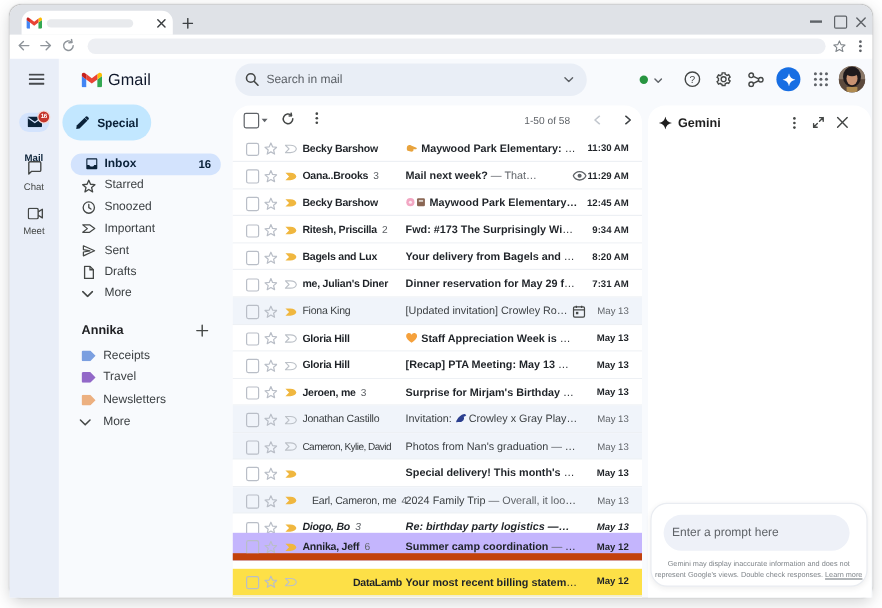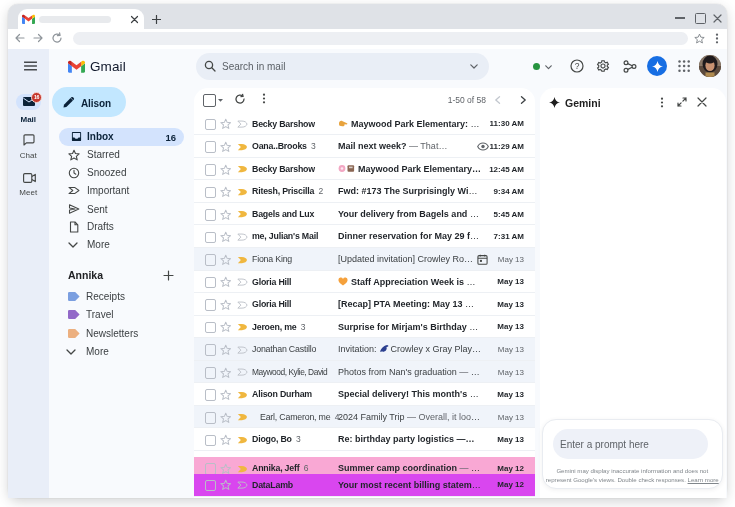--- a/index.html
+++ b/index.html
@@ -153,21 +153,21 @@
         <rect x="6.5" y="17.5" width="9" height="4.5" fill="#b08b51"></rect>
       </svg>
     </div>
     <div style="position:absolute;left:52px;top:87px;width:74px;height:30px;background:#c2e7ff;border-radius:15px;"></div>
     <div style="position:absolute;left:62px;top:95.5px;width:13px;height:13px;">
       <svg width="13" height="13" viewBox="0 0 12 12">
         <path d="M1.8 8 L7.9 1.9 L10.1 4.1 L4 10.2 L1.4 10.6 Z" fill="#0b2239"></path>
         <path d="M8.6 1.2 a1.15 1.15 0 0 1 1.6 0 l0.6 0.6 a1.15 1.15 0 0 1 0 1.6 l-0.5 0.5 L8.1 1.7 Z" fill="#0b2239"></path>
       </svg>
     </div>
-    <div style="position:absolute;left:81px;top:97.5px;font-size:10px;font-weight:700;color:#0b2239;letter-spacing:-0.1px;">Alison</div>
+    <div style="position:absolute;left:81px;top:97.5px;font-size:10px;font-weight:700;color:#0b2239;letter-spacing:-0.1px;">Special</div>
     <div style="position:absolute;left:59px;top:127.6px;width:125px;height:18px;background:#d3e3fd;border-radius:9px;"></div>
     <div style="position:absolute;left:70.5px;top:131px;width:11px;height:11px;">
       <svg width="11" height="11" viewBox="0 0 12 12">
         <path fill="#0b2239" d="M10 1H2C1.45 1 1 1.45 1 2v8c0 .55.45 1 1 1h8c.55 0 1-.45 1-1V2c0-.55-.45-1-1-1zm0 6H8.2c-.3.9-1.17 1.5-2.2 1.5S4.1 7.9 3.8 7H2V2.2h8V7z"></path>
       </svg>
     </div>
     <div style="position:absolute;left:87px;top:131px;font-size:10px;font-weight:700;color:#0b2239;">Inbox</div>
     <div style="position:absolute;left:160px;top:131.5px;width:16px;font-size:9.5px;font-weight:700;color:#0b2239;text-align:right;">16</div>
     <div style="position:absolute;left:68px;top:148.7px;width:12px;height:12px;">
       <svg width="12" height="12" viewBox="0 0 12 12">
@@ -238,21 +238,21 @@
     </div>
     <div style="position:absolute;left:86px;top:345.5px;font-size:10px;color:#3c4043;">More</div>
     <div style="position:absolute;left:15.5px;top:93.5px;width:25.5px;height:16px;background:#d3e3fd;border-radius:8px;"></div>
     <div style="position:absolute;left:22.5px;top:97px;width:12px;height:9px;">
       <svg width="12" height="9" viewBox="0 0 12 9">
         <path fill="#0b2239" d="M1 0 h10 a1 1 0 0 1 1 1 v7 a1 1 0 0 1 -1 1 h-10 a1 1 0 0 1 -1 -1 v-7 a1 1 0 0 1 1 -1 z M6 5.2 L0.6 1.6 h10.8 Z"></path>
         <path d="M0.4 1.2 L6 5 L11.6 1.2" stroke="#d3e3fd" stroke-width="1" fill="none"></path>
       </svg>
     </div>
     <div style="position:absolute;left:31px;top:91.5px;width:9px;height:9px;background:#c5362c;border:1px solid #f6d9d4;border-radius:50%;display:flex;align-items:center;justify-content:center;font-size:5.2px;font-weight:700;color:#fff;letter-spacing:-0.3px;">16</div>
-    <div style="position:absolute;left:8px;top:115px;width:40.5px;height:9px;font-size:8px;font-weight:700;color:#0b2239;text-align:center;">Mail</div>
+    <div style="position:absolute;left:8px;top:127px;width:40.5px;height:9px;font-size:8px;font-weight:700;color:#0b2239;text-align:center;">Mail</div>
     <div style="position:absolute;left:22.5px;top:134px;width:12px;height:12px;">
       <svg width="12" height="12" viewBox="0 0 12 12">
         <path d="M1 1.8 a1 1 0 0 1 1 -1 h8 a1 1 0 0 1 1 1 v6 a1 1 0 0 1 -1 1 H3.4 L1 11 Z" fill="none" stroke="#444746" stroke-width="1.15" stroke-linejoin="round"></path>
       </svg>
     </div>
     <div style="position:absolute;left:8px;top:150.5px;width:40.5px;height:9px;font-size:8px;color:#444746;text-align:center;">Chat</div>
     <div style="position:absolute;left:22.5px;top:172.5px;width:13px;height:10px;">
       <svg width="13" height="10" viewBox="0 0 13 10">
         <rect x="0.6" y="0.6" width="8.2" height="8.8" rx="1.2" fill="none" stroke="#444746" stroke-width="1.15"></rect>
         <path d="M8.8 3.6 L12.3 1.4 V8.6 L8.8 6.4" fill="none" stroke="#444746" stroke-width="1.15" stroke-linejoin="round"></path>
@@ -272,21 +272,21 @@
         <path d="M8.5 0.9 L9 3.4 L6.5 3.7" stroke="#444746" stroke-width="1.25" fill="none" stroke-linejoin="round"></path>
       </svg>
     </div>
     <div style="position:absolute;left:262px;top:93px;width:4px;height:11px;">
       <svg width="4" height="11" viewBox="0 0 4 11">
         <circle cx="2" cy="1.7" r="1.1" fill="#444746"></circle>
         <circle cx="2" cy="5.5" r="1.1" fill="#444746"></circle>
         <circle cx="2" cy="9.3" r="1.1" fill="#444746"></circle>
       </svg>
     </div>
-    <div style="position:absolute;left:426px;top:94.5px;width:60px;font-size:8.5px;color:#5f6368;text-align:right;">1-50 of 58</div>
+    <div style="position:absolute;left:426px;top:94.5px;width:60px;font-size:8.5px;color:#5f6368;text-align:center;">1-50 of 58</div>
     <div style="position:absolute;left:494px;top:95.5px;width:7px;height:8px;">
       <svg width="7" height="8" viewBox="0 0 7 8">
         <path d="M5.5 0.8 L1.8 4 L5.5 7.2" stroke="#c2c7ce" stroke-width="1.3" fill="none" stroke-linecap="round" stroke-linejoin="round"></path>
       </svg>
     </div>
     <div style="position:absolute;left:520px;top:95.5px;width:7px;height:8px;">
       <svg width="7" height="8" viewBox="0 0 7 8">
         <path d="M1.5 0.8 L5.2 4 L1.5 7.2" stroke="#3c4043" stroke-width="1.3" fill="none" stroke-linecap="round" stroke-linejoin="round"></path>
       </svg>
     </div>
@@ -374,35 +374,35 @@
           <path d="M6 1.2 L7.45 4.55 L11.1 4.9 L8.35 7.3 L9.2 10.85 L6 8.95 L2.8 10.85 L3.65 7.3 L0.9 4.9 L4.55 4.55 Z" fill="none" stroke="#b9bec7" stroke-width="1.05" stroke-linejoin="round"></path>
         </svg>
       </div>
       <div style="position:absolute;left:43px;top:6.6px;width:11px;height:10px;">
         <svg width="11" height="10.2" viewBox="0 0 13 12">
           <path d="M1 2.4 H5.8 C9.3 2.4 11.3 4 11.8 6 C11.3 8 9.3 9.6 5.8 9.6 H1 L4.6 6 Z" fill="#f0b73f"></path>
         </svg>
       </div>
       <div style="position:absolute;left:58px;top:0px;width:83px;height:22.55px;line-height:22.55px;font-size:8.8px;letter-spacing:-0.2px;font-weight:700;color:#1f2328;overflow:hidden;white-space:nowrap;">Bagels and Lux</div>
       <div style="position:absolute;left:144px;top:0px;width:144px;height:22.55px;line-height:22.55px;font-size:9px;color:#1f2328;overflow:hidden;white-space:nowrap;text-overflow:ellipsis;"><b>Your delivery from Bagels and Lux…</b></div>
-      <div style="position:absolute;right:10.5px;top:0;height:22.55px;display:flex;align-items:center;font-size:8px;font-weight:700;color:#1f2328;">5:45 AM</div>
+      <div style="position:absolute;right:10.5px;top:0;height:22.55px;display:flex;align-items:center;font-size:8px;font-weight:700;color:#1f2328;">8:20 AM</div>
     </div>
     <div style="position:absolute;left:194px;top:225.45px;width:340.5px;height:22.55px;background:#fff;border-bottom:1px solid #edf0f4;box-sizing:border-box;overflow:hidden;">
       <div style="position:absolute;left:10.8px;top:6.2px;width:9.6px;height:9.6px;border:1.25px solid #b9bec7;border-radius:2px;"></div>
       <div style="position:absolute;left:25.5px;top:5.8px;width:11.5px;height:11.5px;">
         <svg width="11.5" height="11.5" viewBox="0 0 12 12">
           <path d="M6 1.2 L7.45 4.55 L11.1 4.9 L8.35 7.3 L9.2 10.85 L6 8.95 L2.8 10.85 L3.65 7.3 L0.9 4.9 L4.55 4.55 Z" fill="none" stroke="#b9bec7" stroke-width="1.05" stroke-linejoin="round"></path>
         </svg>
       </div>
       <div style="position:absolute;left:43px;top:6.6px;width:11px;height:10px;">
         <svg width="11" height="10.2" viewBox="0 0 13 12">
           <path d="M1 2.4 H5.8 C9.3 2.4 11.3 4 11.8 6 C11.3 8 9.3 9.6 5.8 9.6 H1 L4.6 6 Z" fill="none" stroke="#bcc1c8" stroke-width="1.1" stroke-linejoin="round"></path>
         </svg>
       </div>
-      <div style="position:absolute;left:58px;top:0px;width:83px;height:22.55px;line-height:22.55px;font-size:8.8px;letter-spacing:-0.2px;font-weight:700;color:#1f2328;overflow:hidden;white-space:nowrap;">me, Julian's Mail</div>
+      <div style="position:absolute;left:58px;top:0px;width:83px;height:22.55px;line-height:22.55px;font-size:8.8px;letter-spacing:-0.2px;font-weight:700;color:#1f2328;overflow:hidden;white-space:nowrap;">me, Julian's Diner</div>
       <div style="position:absolute;left:144px;top:0px;width:144px;height:22.55px;line-height:22.55px;font-size:9px;color:#1f2328;overflow:hidden;white-space:nowrap;text-overflow:ellipsis;"><b>Dinner reservation for May 29 for 8…</b></div>
       <div style="position:absolute;right:10.5px;top:0;height:22.55px;display:flex;align-items:center;font-size:8px;font-weight:700;color:#1f2328;">7:31 AM</div>
     </div>
     <div style="position:absolute;left:194px;top:248.0px;width:340.5px;height:22.55px;background:#f0f4fa;border-bottom:1px solid #edf0f4;box-sizing:border-box;overflow:hidden;">
       <div style="position:absolute;left:10.8px;top:6.2px;width:9.6px;height:9.6px;border:1.25px solid #b9bec7;border-radius:2px;"></div>
       <div style="position:absolute;left:25.5px;top:5.8px;width:11.5px;height:11.5px;">
         <svg width="11.5" height="11.5" viewBox="0 0 12 12">
           <path d="M6 1.2 L7.45 4.55 L11.1 4.9 L8.35 7.3 L9.2 10.85 L6 8.95 L2.8 10.85 L3.65 7.3 L0.9 4.9 L4.55 4.55 Z" fill="none" stroke="#b9bec7" stroke-width="1.05" stroke-linejoin="round"></path>
         </svg>
       </div>
@@ -495,89 +495,88 @@
       <div style="position:absolute;left:25.5px;top:5.8px;width:11.5px;height:11.5px;">
         <svg width="11.5" height="11.5" viewBox="0 0 12 12">
           <path d="M6 1.2 L7.45 4.55 L11.1 4.9 L8.35 7.3 L9.2 10.85 L6 8.95 L2.8 10.85 L3.65 7.3 L0.9 4.9 L4.55 4.55 Z" fill="none" stroke="#b9bec7" stroke-width="1.05" stroke-linejoin="round"></path>
         </svg>
       </div>
       <div style="position:absolute;left:43px;top:6.6px;width:11px;height:10px;">
         <svg width="11" height="10.2" viewBox="0 0 13 12">
           <path d="M1 2.4 H5.8 C9.3 2.4 11.3 4 11.8 6 C11.3 8 9.3 9.6 5.8 9.6 H1 L4.6 6 Z" fill="none" stroke="#bcc1c8" stroke-width="1.1" stroke-linejoin="round"></path>
         </svg>
       </div>
-      <div style="position:absolute;left:58px;top:0px;width:83px;height:22.55px;line-height:22.55px;font-size:8.8px;letter-spacing:-0.2px;font-weight:400;color:#3c4043;overflow:hidden;white-space:nowrap;"><span style="font-size:8.4px;letter-spacing:-0.45px">Maywood, Kylie, David</span></div>
+      <div style="position:absolute;left:58px;top:0px;width:83px;height:22.55px;line-height:22.55px;font-size:8.8px;letter-spacing:-0.2px;font-weight:400;color:#3c4043;overflow:hidden;white-space:nowrap;"><span style="font-size:8.4px;letter-spacing:-0.45px">Cameron, Kylie, David</span></div>
       <div style="position:absolute;left:144px;top:0px;width:144px;height:22.55px;line-height:22.55px;font-size:9px;color:#3c4043;overflow:hidden;white-space:nowrap;text-overflow:ellipsis;">Photos from Nan's graduation <span class="pv">— Thes…</span></div>
       <div style="position:absolute;right:10.5px;top:0;height:22.55px;display:flex;align-items:center;font-size:8px;font-weight:400;color:#5f6368;">May 13</div>
     </div>
     <div style="position:absolute;left:194px;top:383.3px;width:340.5px;height:22.55px;background:#fff;border-bottom:1px solid #edf0f4;box-sizing:border-box;overflow:hidden;">
       <div style="position:absolute;left:10.8px;top:6.2px;width:9.6px;height:9.6px;border:1.25px solid #b9bec7;border-radius:2px;"></div>
       <div style="position:absolute;left:25.5px;top:5.8px;width:11.5px;height:11.5px;">
         <svg width="11.5" height="11.5" viewBox="0 0 12 12">
           <path d="M6 1.2 L7.45 4.55 L11.1 4.9 L8.35 7.3 L9.2 10.85 L6 8.95 L2.8 10.85 L3.65 7.3 L0.9 4.9 L4.55 4.55 Z" fill="none" stroke="#b9bec7" stroke-width="1.05" stroke-linejoin="round"></path>
         </svg>
       </div>
       <div style="position:absolute;left:43px;top:6.6px;width:11px;height:10px;">
         <svg width="11" height="10.2" viewBox="0 0 13 12">
           <path d="M1 2.4 H5.8 C9.3 2.4 11.3 4 11.8 6 C11.3 8 9.3 9.6 5.8 9.6 H1 L4.6 6 Z" fill="#f0b73f"></path>
         </svg>
       </div>
-      <div style="position:absolute;left:58px;top:0px;width:83px;height:22.55px;line-height:22.55px;font-size:8.8px;letter-spacing:-0.2px;font-weight:700;color:#1f2328;overflow:hidden;white-space:nowrap;">Alison Durham</div>
       <div style="position:absolute;left:144px;top:0px;width:144px;height:22.55px;line-height:22.55px;font-size:9px;color:#1f2328;overflow:hidden;white-space:nowrap;text-overflow:ellipsis;"><b>Special delivery! This month's receip…</b></div>
       <div style="position:absolute;right:10.5px;top:0;height:22.55px;display:flex;align-items:center;font-size:8px;font-weight:700;color:#1f2328;">May 13</div>
     </div>
     <div style="position:absolute;left:194px;top:405.85px;width:340.5px;height:22.55px;background:#f0f4fa;border-bottom:1px solid #edf0f4;box-sizing:border-box;overflow:hidden;">
       <div style="position:absolute;left:10.8px;top:6.2px;width:9.6px;height:9.6px;border:1.25px solid #b9bec7;border-radius:2px;"></div>
       <div style="position:absolute;left:25.5px;top:5.8px;width:11.5px;height:11.5px;">
         <svg width="11.5" height="11.5" viewBox="0 0 12 12">
           <path d="M6 1.2 L7.45 4.55 L11.1 4.9 L8.35 7.3 L9.2 10.85 L6 8.95 L2.8 10.85 L3.65 7.3 L0.9 4.9 L4.55 4.55 Z" fill="none" stroke="#b9bec7" stroke-width="1.05" stroke-linejoin="round"></path>
         </svg>
       </div>
       <div style="position:absolute;left:43px;top:6.6px;width:11px;height:10px;">
         <svg width="11" height="10.2" viewBox="0 0 13 12">
           <path d="M1 2.4 H5.8 C9.3 2.4 11.3 4 11.8 6 C11.3 8 9.3 9.6 5.8 9.6 H1 L4.6 6 Z" fill="#f0b73f"></path>
         </svg>
       </div>
       <div style="position:absolute;left:66px;top:0px;width:83px;height:37px;line-height:22.55px;font-size:8.8px;letter-spacing:-0.2px;font-weight:400;color:#3c4043;overflow:hidden;white-space:nowrap;">Earl, Cameron, me <span class="ct">4</span></div>
       <div style="position:absolute;left:144px;top:0px;width:144px;height:22.55px;line-height:22.55px;font-size:9px;color:#3c4043;overflow:hidden;white-space:nowrap;text-overflow:ellipsis;">2024 Family Trip <span class="pv">— Overall, it looks gr…</span></div>
       <div style="position:absolute;right:10.5px;top:0;height:22.55px;display:flex;align-items:center;font-size:8px;font-weight:400;color:#5f6368;">May 13</div>
     </div>
-    <div style="position:absolute;left:194px;top:428.4px;width:340.5px;height:22.55px;background:#fff;border-bottom:1px solid #edf0f4;box-sizing:border-box;overflow:hidden;">
+    <div style="position:absolute;left:194px;top:428.4px;width:340.5px;height:22.55px;background:#fff;border-bottom:1px solid #edf0f4;box-sizing:border-box;overflow:hidden;font-style:italic;">
       <div style="position:absolute;left:10.8px;top:6.2px;width:9.6px;height:9.6px;border:1.25px solid #b9bec7;border-radius:2px;"></div>
       <div style="position:absolute;left:25.5px;top:5.8px;width:11.5px;height:11.5px;">
         <svg width="11.5" height="11.5" viewBox="0 0 12 12">
           <path d="M6 1.2 L7.45 4.55 L11.1 4.9 L8.35 7.3 L9.2 10.85 L6 8.95 L2.8 10.85 L3.65 7.3 L0.9 4.9 L4.55 4.55 Z" fill="none" stroke="#b9bec7" stroke-width="1.05" stroke-linejoin="round"></path>
         </svg>
       </div>
       <div style="position:absolute;left:43px;top:6.6px;width:11px;height:10px;">
         <svg width="11" height="10.2" viewBox="0 0 13 12">
           <path d="M1 2.4 H5.8 C9.3 2.4 11.3 4 11.8 6 C11.3 8 9.3 9.6 5.8 9.6 H1 L4.6 6 Z" fill="#f0b73f"></path>
         </svg>
       </div>
       <div style="position:absolute;left:58px;top:0px;width:83px;height:22.55px;line-height:22.55px;font-size:8.8px;letter-spacing:-0.2px;font-weight:700;color:#1f2328;overflow:hidden;white-space:nowrap;">Diogo, Bo <span class="ct">3</span></div>
       <div style="position:absolute;left:144px;top:0px;width:144px;height:22.55px;line-height:22.55px;font-size:9px;color:#1f2328;overflow:hidden;white-space:nowrap;text-overflow:ellipsis;"><b>Re: birthday party logistics —…</b></div>
       <div style="position:absolute;right:10.5px;top:0;height:22.55px;display:flex;align-items:center;font-size:8px;font-weight:700;color:#1f2328;">May 13</div>
     </div>
-    <div style="position:absolute;left:194px;top:457px;width:340.5px;height:22.55px;background:#f9a8d4;border-bottom:1px solid #c2410c;box-sizing:border-box;overflow:hidden;">
+    <div style="position:absolute;left:194px;top:444px;width:340.5px;height:22.55px;background:#c4b5fd;border-bottom:6px solid #c2410c;box-sizing:border-box;overflow:hidden;">
       <div style="position:absolute;left:10.8px;top:6.2px;width:9.6px;height:9.6px;border:1.25px solid #b9bec7;border-radius:2px;"></div>
       <div style="position:absolute;left:25.5px;top:5.8px;width:11.5px;height:11.5px;">
         <svg width="11.5" height="11.5" viewBox="0 0 12 12">
           <path d="M6 1.2 L7.45 4.55 L11.1 4.9 L8.35 7.3 L9.2 10.85 L6 8.95 L2.8 10.85 L3.65 7.3 L0.9 4.9 L4.55 4.55 Z" fill="none" stroke="#b9bec7" stroke-width="1.05" stroke-linejoin="round"></path>
         </svg>
       </div>
       <div style="position:absolute;left:43px;top:6.6px;width:11px;height:10px;">
         <svg width="11" height="10.2" viewBox="0 0 13 12">
           <path d="M1 2.4 H5.8 C9.3 2.4 11.3 4 11.8 6 C11.3 8 9.3 9.6 5.8 9.6 H1 L4.6 6 Z" fill="#f0b73f"></path>
         </svg>
       </div>
       <div style="position:absolute;left:58px;top:0px;width:83px;height:22.55px;line-height:22.55px;font-size:8.8px;letter-spacing:-0.2px;font-weight:700;color:#1f2328;overflow:hidden;white-space:nowrap;">Annika, Jeff <span class="ct">6</span></div>
       <div style="position:absolute;left:144px;top:0px;width:144px;height:22.55px;line-height:22.55px;font-size:9px;color:#1f2328;overflow:hidden;white-space:nowrap;text-overflow:ellipsis;"><b>Summer camp coordination</b><span class="pv">&nbsp;— That…</span></div>
       <div style="position:absolute;right:10.5px;top:0;height:22.55px;display:flex;align-items:center;font-size:8px;font-weight:700;color:#1f2328;">May 12</div>
     </div>
-    <div style="position:absolute;left:194px;top:473.5px;width:340.5px;height:23px;background:#d946ef;border-bottom:1px solid #edf0f4;box-sizing:border-box;overflow:hidden;">
+    <div style="position:absolute;left:194px;top:473.5px;width:340.5px;height:23px;background:#fde047;border-bottom:1px solid #edf0f4;box-sizing:border-box;overflow:hidden;text-align:right;">
       <div style="position:absolute;left:10.8px;top:6.2px;width:9.6px;height:9.6px;border:1.25px solid #b9bec7;border-radius:2px;"></div>
       <div style="position:absolute;left:25.5px;top:5.8px;width:11.5px;height:11.5px;">
         <svg width="11.5" height="11.5" viewBox="0 0 12 12">
           <path d="M6 1.2 L7.45 4.55 L11.1 4.9 L8.35 7.3 L9.2 10.85 L6 8.95 L2.8 10.85 L3.65 7.3 L0.9 4.9 L4.55 4.55 Z" fill="none" stroke="#b9bec7" stroke-width="1.05" stroke-linejoin="round"></path>
         </svg>
       </div>
       <div style="position:absolute;left:43px;top:6.6px;width:11px;height:10px;">
         <svg width="11" height="10.2" viewBox="0 0 13 12">
           <path d="M1 2.4 H5.8 C9.3 2.4 11.3 4 11.8 6 C11.3 8 9.3 9.6 5.8 9.6 H1 L4.6 6 Z" fill="none" stroke="#bcc1c8" stroke-width="1.1" stroke-linejoin="round"></path>
         </svg>

